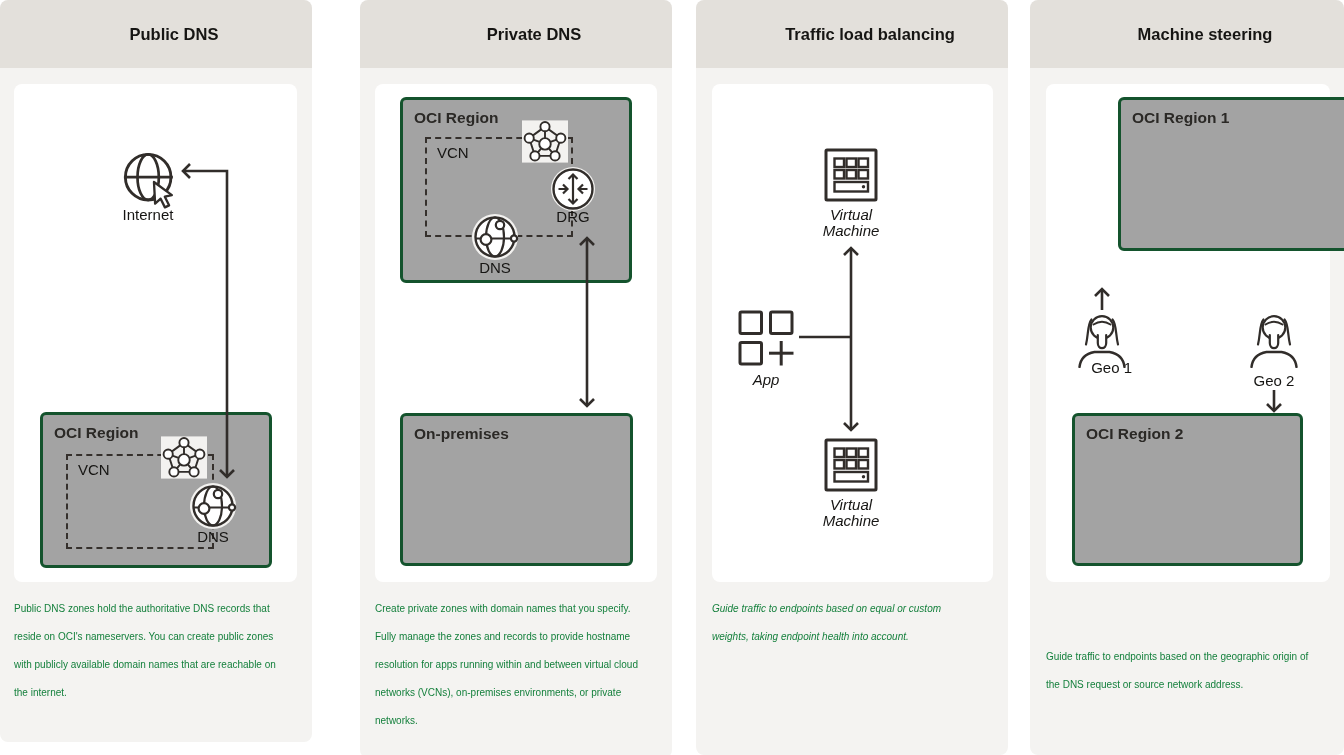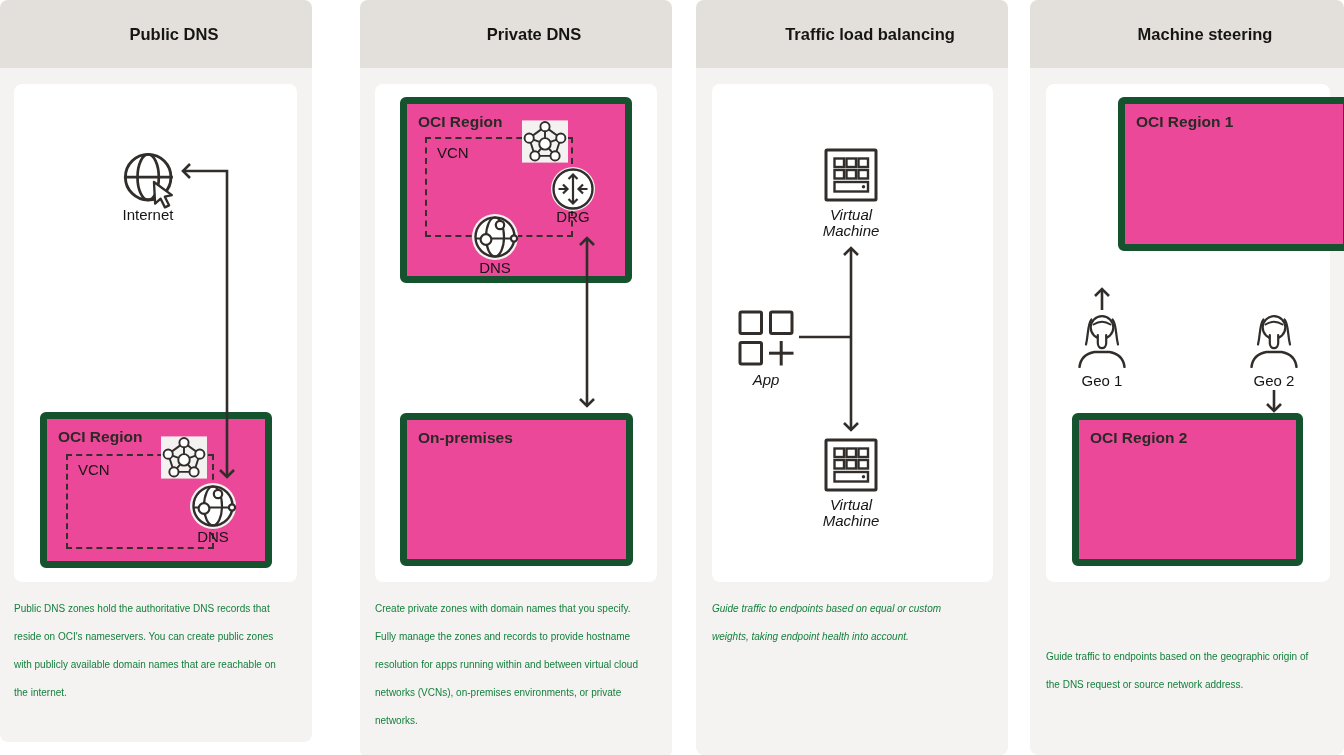--- a/index.html
+++ b/index.html
@@ -5,21 +5,21 @@
   * { margin:0; padding:0; box-sizing:border-box; }
   html,body { width:1344px; height:755px; overflow:hidden; background:#ffffff;
               font-family:"Liberation Sans","DejaVu Sans",sans-serif; color:#161513; }
   .page { position:relative; width:1344px; height:755px; background:#ffffff; }
   .panel { position:absolute; top:0; }
   .panel-header { height:68px; background:#e3e0db; border-radius:8px 8px 0 0;
                   display:flex; align-items:center; justify-content:center;
                   font-size:16.5px; font-weight:700; color:#161513;padding-left:36px; }
   .panel-body { position:relative; background:#f4f3f1; border-radius:0 0 8px 8px; overflow:hidden; }
   .card { position:absolute; background:#ffffff; border-radius:8px; }
-  .region-box { position:absolute; background:#ec4899; border:7px solid #14532d; border-radius:6px; }
+  .region-box { position:absolute; background:#a3a3a3; border:3px solid #14532d; border-radius:6px; }
   .region-label { font-size:15.5px; font-weight:700; color:#2b2926; padding:9px 0 0 11px; }
   .vcn-box { position:absolute; border:2px dashed #35302c; }
   .vcn-label { font-size:15px; color:#161513; padding:5px 0 0 10px; }
   .icon { position:absolute; }
   .icon-label { position:absolute; font-size:15px; line-height:16px; color:#161513; text-align:center; }
   .desc { position:absolute; font-size:10px; line-height:28px; color:#15803d; }
   .conn { position:absolute; left:0; top:0; pointer-events:none; }
   svg { display:block; }
 </style>
 </head>
@@ -249,21 +249,21 @@
       <svg class="icon" style="left:46px; top:242px;" width="52" height="58" viewBox="0 0 52 58">
         <g stroke="#312d2a" stroke-width="2.2" fill="none" stroke-linecap="round">
           <circle cx="26" cy="17.5" r="11.3" fill="#ffffff"></circle>
           <path d="M17.5,14.5 Q26,9 34.5,14.5" stroke-width="2"></path>
           <path d="M15.5,9.5 C11.5,14 12.5,24 10,34.5"></path>
           <path d="M36.5,9.5 C40.5,14 39.5,24 42,34.5"></path>
           <path d="M21.8,25 L21.8,33 C21.8,36 23.6,38.2 26,38.2 C28.4,38.2 30.2,36 30.2,33 L30.2,25" fill="#ffffff"></path>
           <path d="M3.5,57 C4.5,48 10.5,43.5 18.5,42 L33.5,42 C41.5,43.5 47.5,48 48.5,57" stroke-width="2.4"></path>
         </g>
       </svg>
-      <div class="icon-label" style="left:42px; top:305px; width:60px;">Geo 1</div>
+      <div class="icon-label" style="left:42px; top:292px; width:60px;text-align:right;">Geo 1</div>
 
       <svg class="icon" style="left:218px; top:242px;" width="52" height="58" viewBox="0 0 52 58">
         <g stroke="#312d2a" stroke-width="2.2" fill="none" stroke-linecap="round">
           <circle cx="26" cy="17.5" r="11.3" fill="#ffffff"></circle>
           <path d="M17.5,14.5 Q26,9 34.5,14.5" stroke-width="2"></path>
           <path d="M15.5,9.5 C11.5,14 12.5,24 10,34.5"></path>
           <path d="M36.5,9.5 C40.5,14 39.5,24 42,34.5"></path>
           <path d="M21.8,25 L21.8,33 C21.8,36 23.6,38.2 26,38.2 C28.4,38.2 30.2,36 30.2,33 L30.2,25" fill="#ffffff"></path>
           <path d="M3.5,57 C4.5,48 10.5,43.5 18.5,42 L33.5,42 C41.5,43.5 47.5,48 48.5,57" stroke-width="2.4"></path>
         </g>

